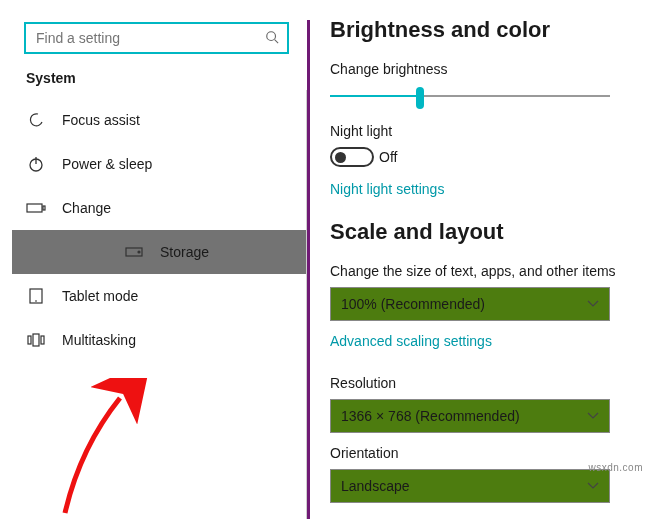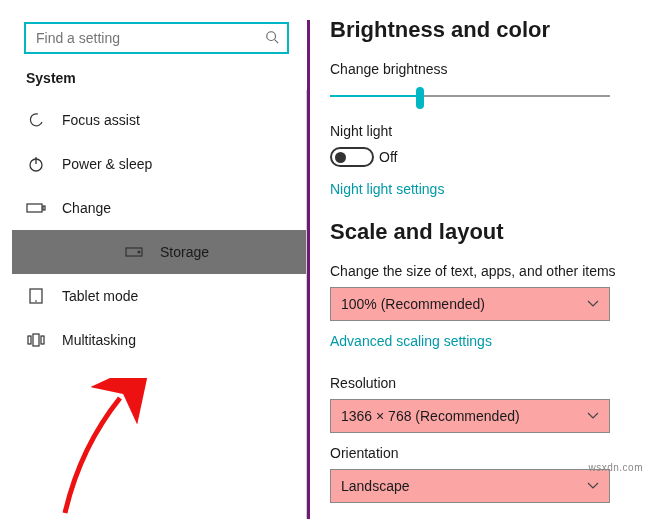--- a/index.html
+++ b/index.html
@@ -148,21 +148,21 @@
   .dropdown {
     border: 1px solid #888;
     height: 34px;
     width: 280px;
     display: flex;
     align-items: center;
     justify-content: space-between;
     padding: 0 10px;
     margin-bottom: 12px;
     font-size: 14px;
-    background: #fca5a5;
+    background: #4d7c0f;
   }
   .chev { font-size: 12px; color: #444; }
   .watermark {
     position: absolute;
     right: 6px;
     bottom: 46px;
     font-size: 10px;
     color: #888;
     letter-spacing: 0.5px;
   }

